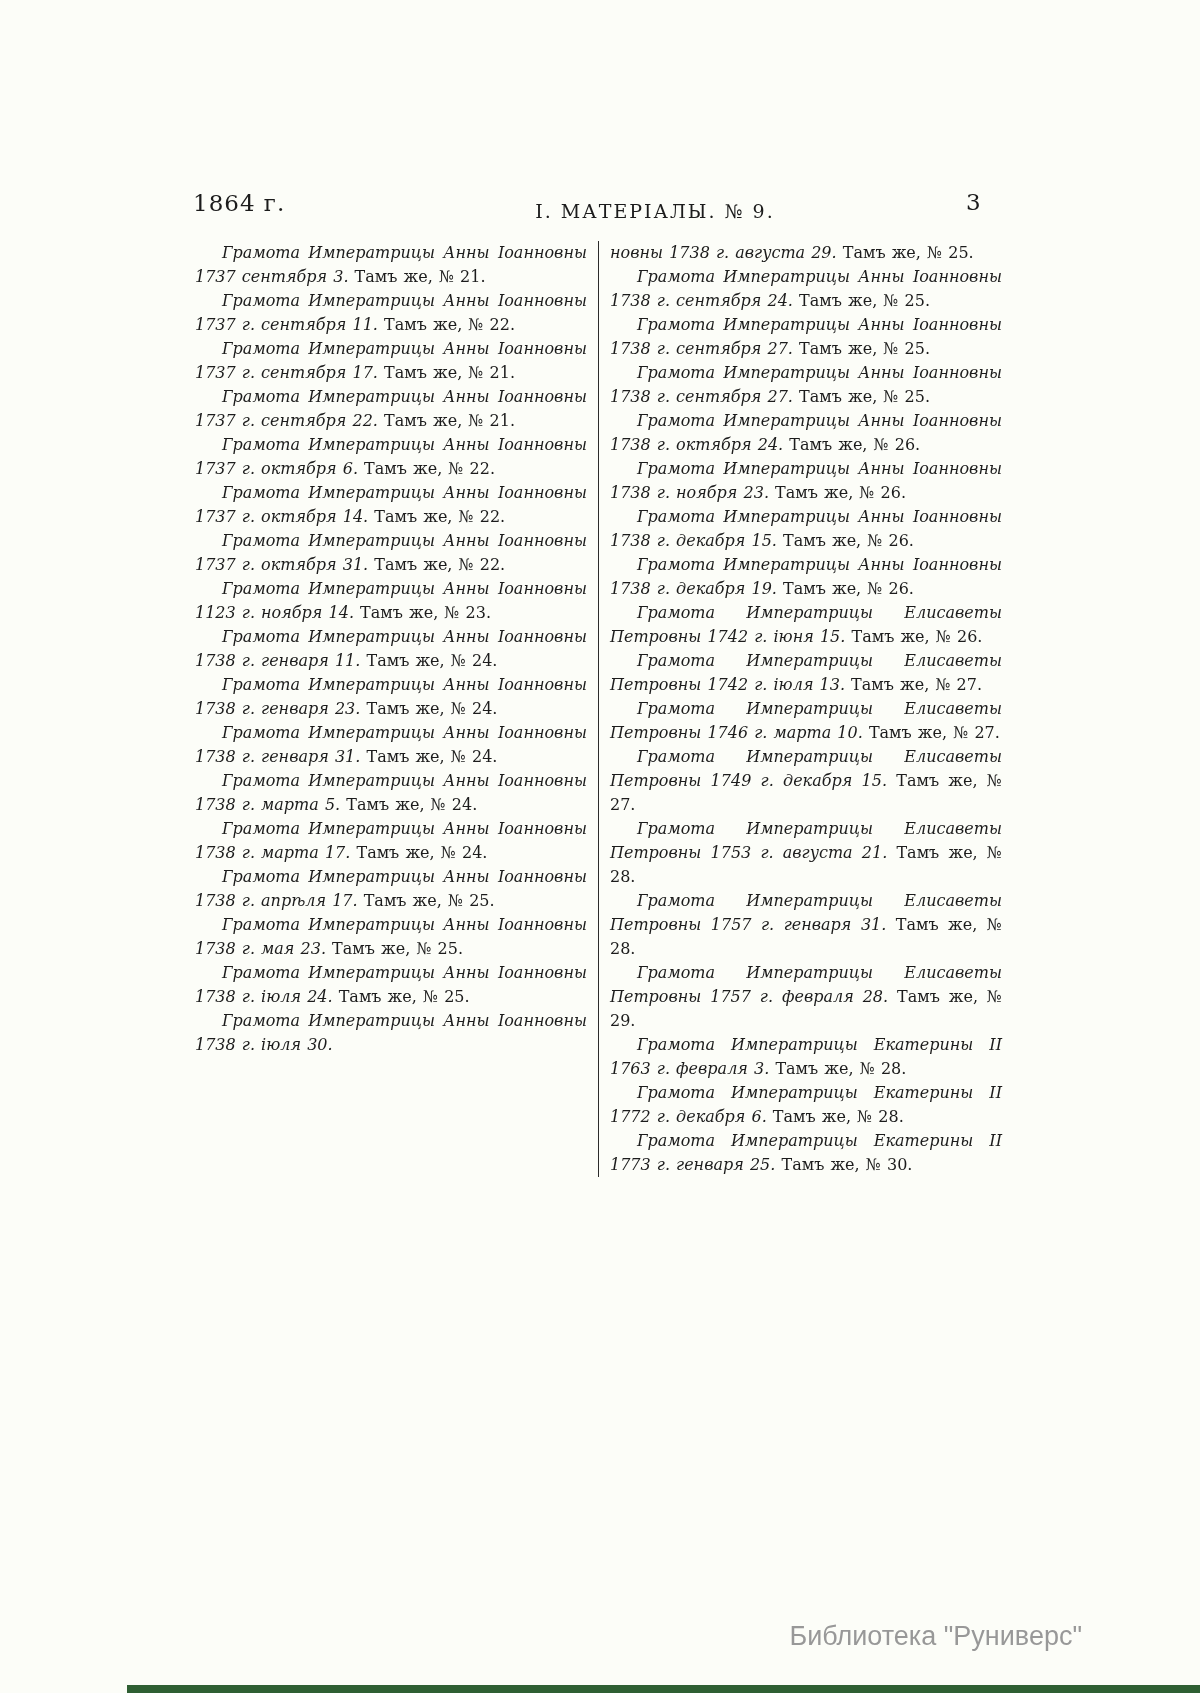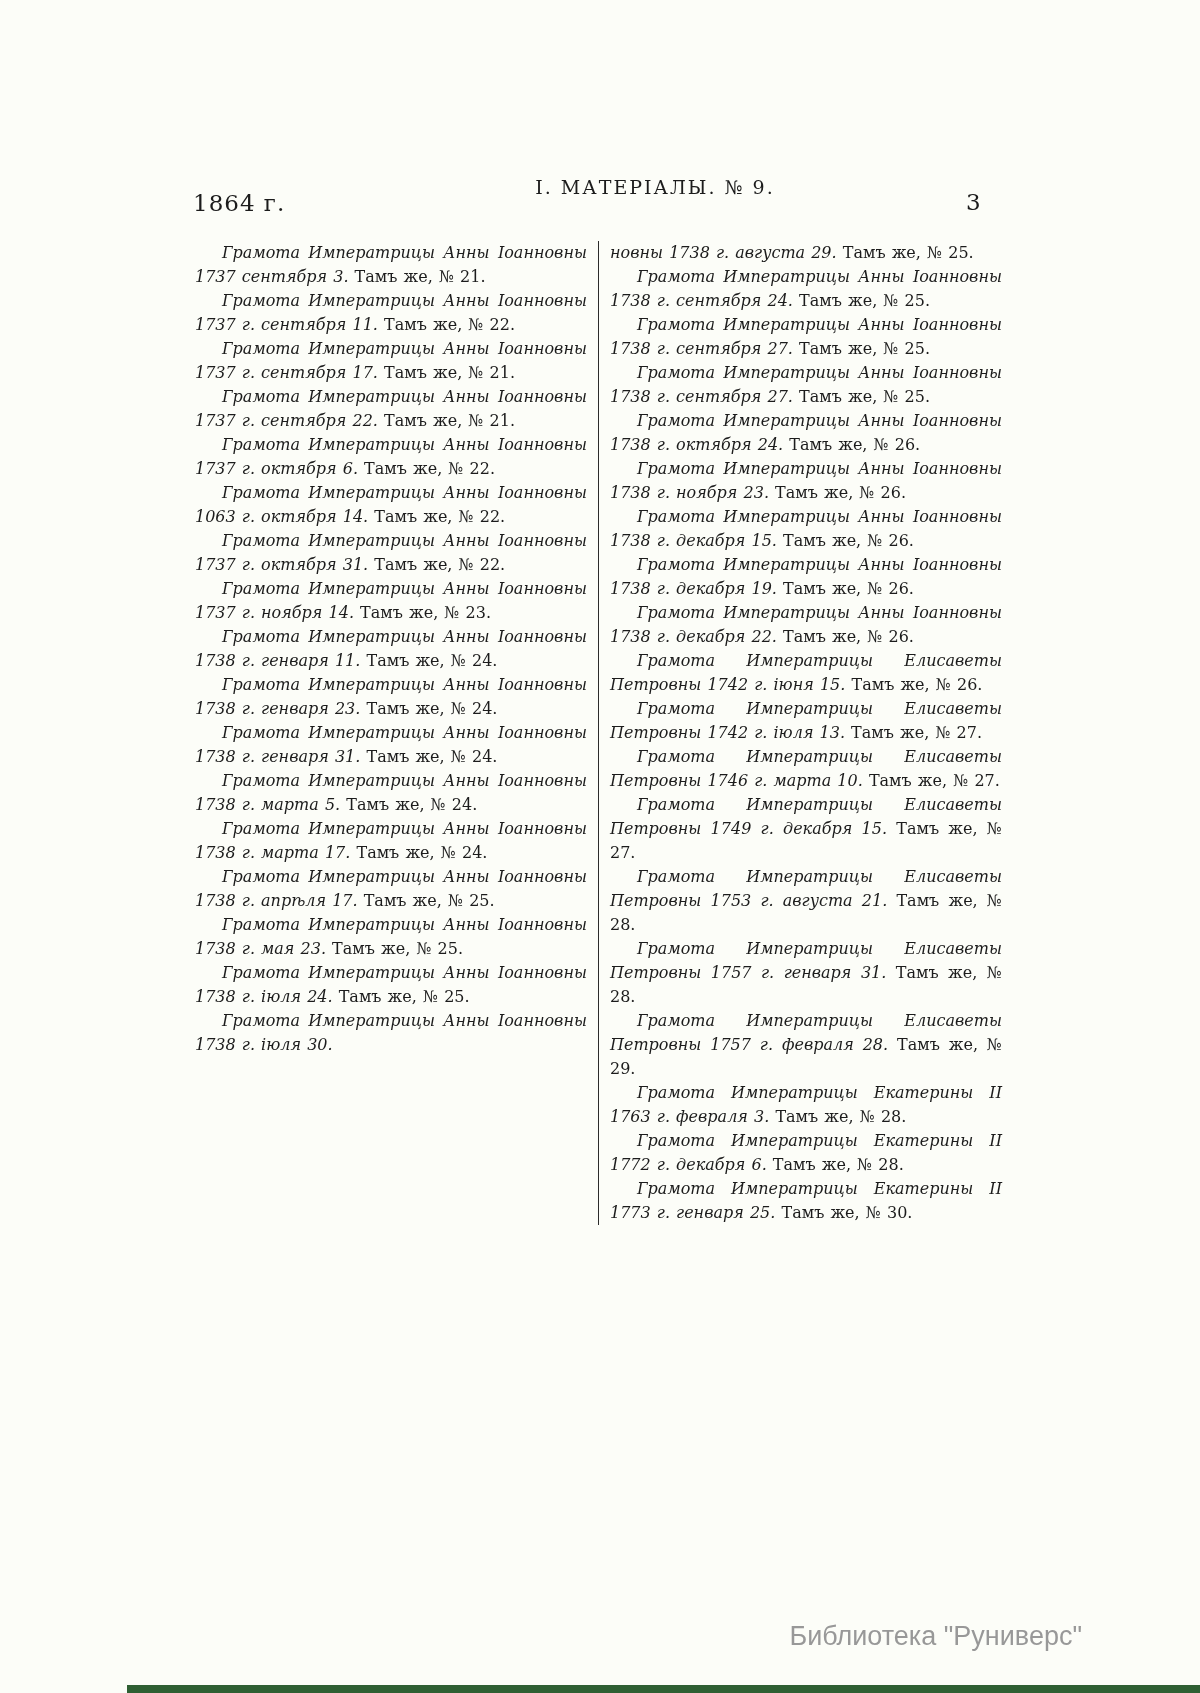--- a/index.html
+++ b/index.html
@@ -21,21 +21,21 @@
     position: absolute;
     left: 193px;
     top: 190px;
     font-size: 23px;
     letter-spacing: 1px;
     white-space: nowrap;
   }
   .hdr-title {
     position: absolute;
     left: 460px;
-    top: 176px;
+    top: 200px;
     width: 390px;
     text-align: center;
     font-size: 19px;
     letter-spacing: 2px;
     white-space: nowrap;
   }
   .hdr-page {
     position: absolute;
     left: 966px;
     top: 189px;
@@ -101,44 +101,43 @@
 
   <div class="hdr-page">3</div>
 
   <div class="content">
     <div class="col">
         <p class="entry"><span class="it">Грамота Императрицы Анны Іоанновны 1737 сентября 3.</span> <span class="ro">Тамъ же, № 21.</span></p>
         <p class="entry"><span class="it">Грамота Императрицы Анны Іоанновны 1737 г. сентября 11.</span> <span class="ro">Тамъ же, № 22.</span></p>
         <p class="entry"><span class="it">Грамота Императрицы Анны Іоанновны 1737 г. сентября 17.</span> <span class="ro">Тамъ же, № 21.</span></p>
         <p class="entry"><span class="it">Грамота Императрицы Анны Іоанновны 1737 г. сентября 22.</span> <span class="ro">Тамъ же, № 21.</span></p>
         <p class="entry"><span class="it">Грамота Императрицы Анны Іоанновны 1737 г. октября 6.</span> <span class="ro">Тамъ же, № 22.</span></p>
-        <p class="entry"><span class="it">Грамота Императрицы Анны Іоанновны 1063 г. октября 14.</span> <span class="ro">Тамъ же, № 22.</span></p>
+        <p class="entry"><span class="it">Грамота Императрицы Анны Іоанновны 1737 г. октября 14.</span> <span class="ro">Тамъ же, № 22.</span></p>
         <p class="entry"><span class="it">Грамота Императрицы Анны Іоанновны 1737 г. октября 31.</span> <span class="ro">Тамъ же, № 22.</span></p>
-        <p class="entry"><span class="it">Грамота Императрицы Анны Іоанновны 1737 г. ноября 14.</span> <span class="ro">Тамъ же, № 23.</span></p>
+        <p class="entry"><span class="it">Грамота Императрицы Анны Іоанновны 1123 г. ноября 14.</span> <span class="ro">Тамъ же, № 23.</span></p>
         <p class="entry"><span class="it">Грамота Императрицы Анны Іоанновны 1738 г. генваря 11.</span> <span class="ro">Тамъ же, № 24.</span></p>
         <p class="entry"><span class="it">Грамота Императрицы Анны Іоанновны 1738 г. генваря 23.</span> <span class="ro">Тамъ же, № 24.</span></p>
         <p class="entry"><span class="it">Грамота Императрицы Анны Іоанновны 1738 г. генваря 31.</span> <span class="ro">Тамъ же, № 24.</span></p>
         <p class="entry"><span class="it">Грамота Императрицы Анны Іоанновны 1738 г. марта 5.</span> <span class="ro">Тамъ же, № 24.</span></p>
         <p class="entry"><span class="it">Грамота Императрицы Анны Іоанновны 1738 г. марта 17.</span> <span class="ro">Тамъ же, № 24.</span></p>
         <p class="entry"><span class="it">Грамота Императрицы Анны Іоанновны 1738 г. апрѣля 17.</span> <span class="ro">Тамъ же, № 25.</span></p>
         <p class="entry"><span class="it">Грамота Императрицы Анны Іоанновны 1738 г. мая 23.</span> <span class="ro">Тамъ же, № 25.</span></p>
         <p class="entry"><span class="it">Грамота Императрицы Анны Іоанновны 1738 г. іюля 24.</span> <span class="ro">Тамъ же, № 25.</span></p>
         <p class="entry"><span class="it">Грамота Императрицы Анны Іоанновны 1738 г. іюля 30.</span> </p>
       </div>
     <div class="divider"></div>
     <div class="col">
         <p class="entry cont"><span class="it">новны 1738 г. августа 29.</span> <span class="ro">Тамъ же, № 25.</span></p>
         <p class="entry"><span class="it">Грамота Императрицы Анны Іоанновны 1738 г. сентября 24.</span> <span class="ro">Тамъ же, № 25.</span></p>
         <p class="entry"><span class="it">Грамота Императрицы Анны Іоанновны 1738 г. сентября 27.</span> <span class="ro">Тамъ же, № 25.</span></p>
         <p class="entry"><span class="it">Грамота Императрицы Анны Іоанновны 1738 г. сентября 27.</span> <span class="ro">Тамъ же, № 25.</span></p>
         <p class="entry"><span class="it">Грамота Императрицы Анны Іоанновны 1738 г. октября 24.</span> <span class="ro">Тамъ же, № 26.</span></p>
         <p class="entry"><span class="it">Грамота Императрицы Анны Іоанновны 1738 г. ноября 23.</span> <span class="ro">Тамъ же, № 26.</span></p>
         <p class="entry"><span class="it">Грамота Императрицы Анны Іоанновны 1738 г. декабря 15.</span> <span class="ro">Тамъ же, № 26.</span></p>
         <p class="entry"><span class="it">Грамота Императрицы Анны Іоанновны 1738 г. декабря 19.</span> <span class="ro">Тамъ же, № 26.</span></p>
-        <p class="entry"><span class="it">Грамота Императрицы Анны Іоанновны 1738 г. декабря 22.</span> <span class="ro">Тамъ же, № 26.</span></p>
         <p class="entry"><span class="it">Грамота Императрицы Елисаветы Петровны 1742 г. іюня 15.</span> <span class="ro">Тамъ же, № 26.</span></p>
         <p class="entry"><span class="it">Грамота Императрицы Елисаветы Петровны 1742 г. іюля 13.</span> <span class="ro">Тамъ же, № 27.</span></p>
         <p class="entry"><span class="it">Грамота Императрицы Елисаветы Петровны 1746 г. марта 10.</span> <span class="ro">Тамъ же, № 27.</span></p>
         <p class="entry"><span class="it">Грамота Императрицы Елисаветы Петровны 1749 г. декабря 15.</span> <span class="ro">Тамъ же, № 27.</span></p>
         <p class="entry"><span class="it">Грамота Императрицы Елисаветы Петровны 1753 г. августа 21.</span> <span class="ro">Тамъ же, № 28.</span></p>
         <p class="entry"><span class="it">Грамота Императрицы Елисаветы Петровны 1757 г. генваря 31.</span> <span class="ro">Тамъ же, № 28.</span></p>
         <p class="entry"><span class="it">Грамота Императрицы Елисаветы Петровны 1757 г. февраля 28.</span> <span class="ro">Тамъ же, № 29.</span></p>
         <p class="entry"><span class="it">Грамота Императрицы Екатерины II 1763 г. февраля 3.</span> <span class="ro">Тамъ же, № 28.</span></p>
         <p class="entry"><span class="it">Грамота Императрицы Екатерины II 1772 г. декабря 6.</span> <span class="ro">Тамъ же, № 28.</span></p>
         <p class="entry"><span class="it">Грамота Императрицы Екатерины II 1773 г. генваря 25.</span> <span class="ro">Тамъ же, № 30.</span></p>

